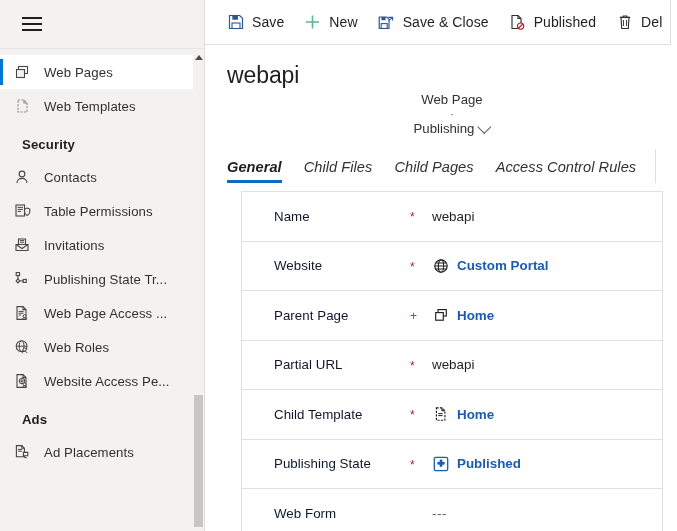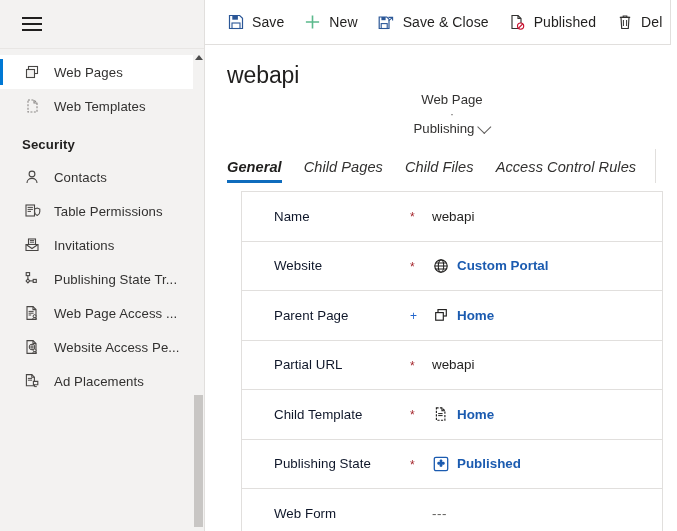--- a/index.html
+++ b/index.html
@@ -48,21 +48,21 @@
   }
 
   .nav-list {
     padding-top: 6px;
   }
   .nav-item {
     position: relative;
     height: 34px;
     display: flex;
     align-items: center;
-    padding-left: 22px;
+    padding-left: 12px;
     box-sizing: border-box;
     cursor: pointer;
     color: #323130;
   }
   .nav-item.selected {
     background: #ffffff;
   }
   .nav-item.selected::before {
     content: "";
     position: absolute;
@@ -357,35 +357,48 @@
               <path d="M4 2.6h6l3 3v9.8H4z" fill="none" stroke="#484644" stroke-width="1.1"></path>
               <path d="M10 2.6v3h3" fill="none" stroke="#484644" stroke-width="1.1"></path>
               <path d="M5.6 7.4h5M5.6 9.2h5M5.6 11h2.6" stroke="#484644" stroke-width="1"></path>
               <circle cx="11.6" cy="12.2" r="1.5" fill="#f3f2f1" stroke="#484644" stroke-width="1"></circle>
               <path d="M9.6 15.4c0-1.1.9-1.9 2-1.9s2 .8 2 1.9" fill="none" stroke="#484644" stroke-width="1"></path>
             </svg>
         </span>
         <span class="nav-label">Web Page Access ...</span>
       </div>
 
+      <div class="nav-item">
+        <span class="nav-icon">
+          <svg width="18" height="18" viewBox="0 0 18 18">
+              <circle cx="8.6" cy="8.2" r="5.4" fill="none" stroke="#484644" stroke-width="1.1"></circle>
+              <ellipse cx="8.6" cy="8.2" rx="2.4" ry="5.4" fill="none" stroke="#484644" stroke-width="1"></ellipse>
+              <path d="M3.3 8.2h10.6" stroke="#484644" stroke-width="1"></path>
+              <circle cx="11.6" cy="11.6" r="1.6" fill="#f3f2f1" stroke="#484644" stroke-width="1"></circle>
+              <path d="M9.4 15.2c0-1.2 1-2.1 2.2-2.1s2.2.9 2.2 2.1" fill="none" stroke="#484644" stroke-width="1"></path>
+            </svg>
+        </span>
+        <span class="nav-label">Web Roles</span>
+      </div>
 
       <div class="nav-item">
         <span class="nav-icon">
           <svg width="18" height="18" viewBox="0 0 18 18">
               <path d="M4 2.6h6l3 3v9.8H4z" fill="none" stroke="#484644" stroke-width="1.1"></path>
               <path d="M10 2.6v3h3" fill="none" stroke="#484644" stroke-width="1.1"></path>
               <circle cx="9" cy="9" r="2.8" fill="#f3f2f1" stroke="#484644" stroke-width="1"></circle>
               <path d="M6.2 9h5.6M9 6.2v5.6" stroke="#484644" stroke-width=".9"></path>
               <circle cx="11.6" cy="12.4" r="1.4" fill="#f3f2f1" stroke="#484644" stroke-width="1"></circle>
               <path d="M9.7 15.4c0-1 .9-1.8 1.9-1.8s1.9.8 1.9 1.8" fill="none" stroke="#484644" stroke-width="1"></path>
             </svg>
         </span>
         <span class="nav-label">Website Access Pe...</span>
       </div>
 
+      <div class="nav-group-title">Ads</div>
 
       <div class="nav-item">
         <span class="nav-icon">
           <svg width="18" height="18" viewBox="0 0 18 18">
               <path d="M3.4 2.6h5.4l2.6 2.6v8.6H3.4z" fill="none" stroke="#484644" stroke-width="1.1"></path>
               <path d="M8.8 2.6v2.6h2.6" fill="none" stroke="#484644" stroke-width="1.1"></path>
               <path d="M4.9 6.4h4.2M4.9 8.2h4.2" stroke="#484644" stroke-width="1"></path>
               <path d="M10.4 9.4h4.4v3.4h-4.4z" fill="#f3f2f1" stroke="#484644" stroke-width="1.1"></path>
               <path d="M11.4 12.8v1.8h2.4" fill="none" stroke="#484644" stroke-width="1"></path>
             </svg>
@@ -470,22 +483,22 @@
         <span class="dot">·</span>
         <span class="formsel">
           <span>Publishing</span>
           <span class="caret"></span>
         </span>
       </div>
     </div>
 
     <div class="tabs">
       <div class="tab active">General</div>
+      <div class="tab">Child Files</div>
       <div class="tab">Child Pages</div>
-      <div class="tab">Child Files</div>
       <div class="tab">Access Control Rules</div>
     </div>
 
     <div class="form-card">
 
       <div class="frow">
         <span class="flabel">Name</span>
         <span class="freq">*</span>
         <span class="fvalue">webapi</span>
       </div>

